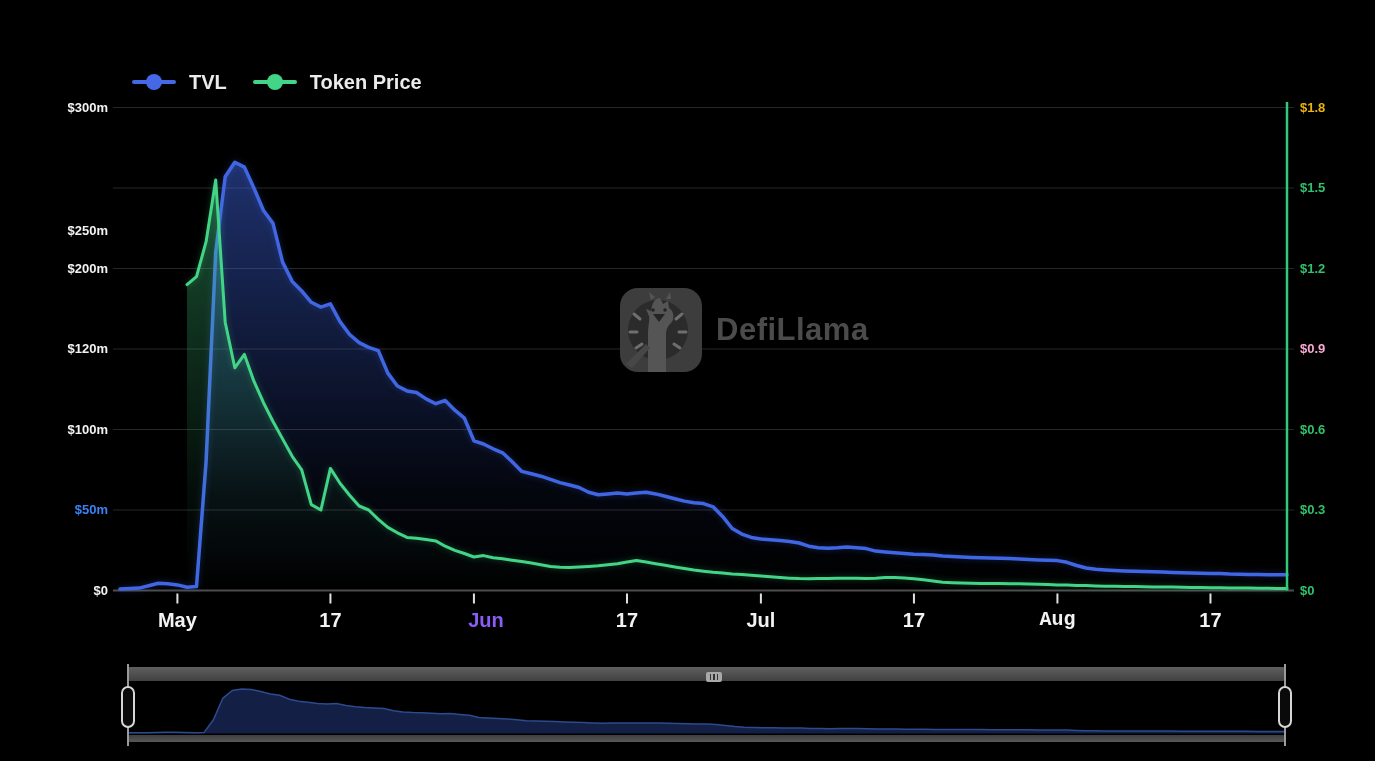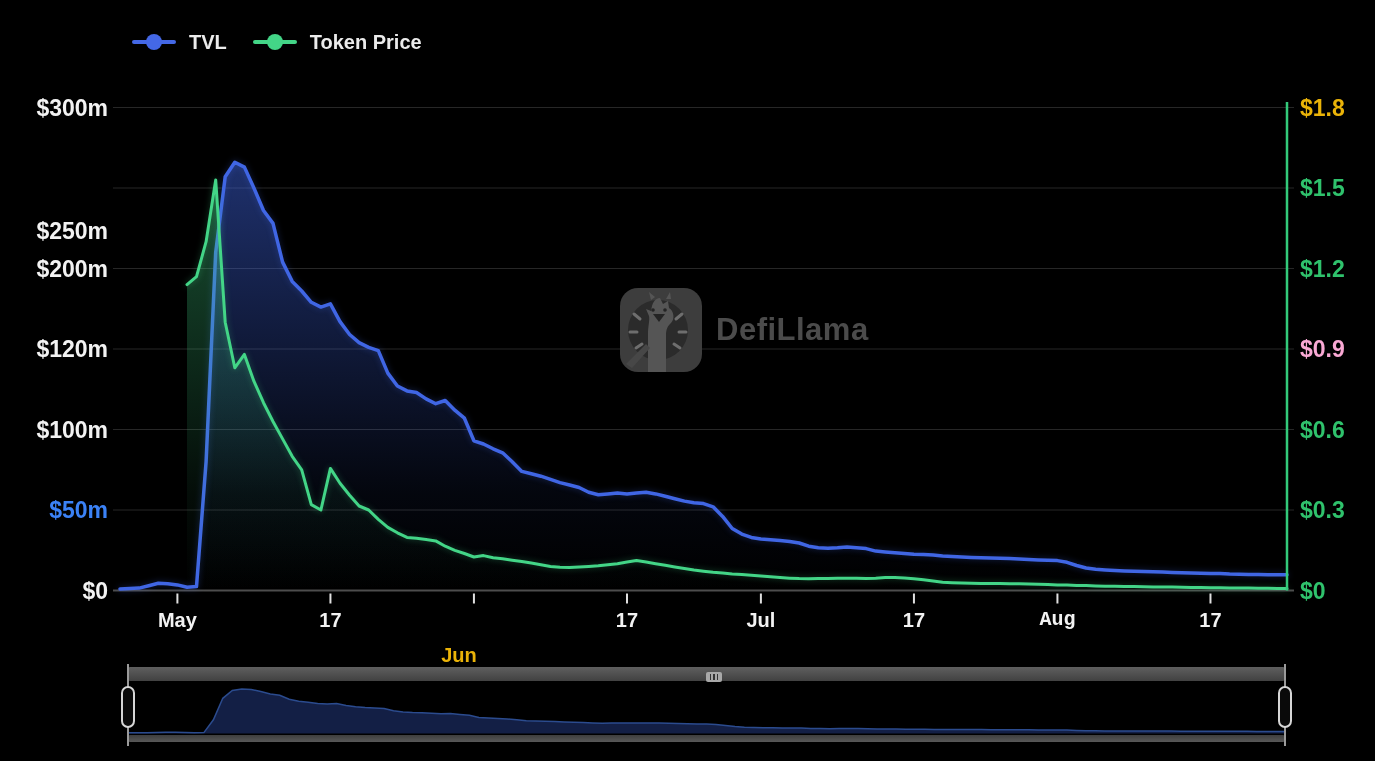--- a/index.html
+++ b/index.html
@@ -2,28 +2,28 @@
 <html><head>
 <meta charset="utf-8">
 <style>
   html,body{margin:0;padding:0;width:1375px;height:761px;overflow:hidden;background:#000;}
   *{box-sizing:border-box;}
   body{font-family:"Liberation Sans","DejaVu Sans",sans-serif;}
   .chart-root{position:relative;width:1375px;height:761px;background:#000;}
 
   
   .legend{position:absolute;left:132px;top:34px;display:flex;align-items:center;gap:26px;}
-  .legend-item{display:flex;align-items:center;gap:13px;cursor:pointer;}
+  .legend-item{display:flex;align-items:center;gap:13px;cursor:pointer;margin-top:40px;}
   .legend-marker{position:relative;width:44px;height:16px;flex:0 0 44px;}
   .legend-line{position:absolute;left:0;right:0;top:6px;height:4px;border-radius:2px;background:#888;}
   .legend-dot{position:absolute;left:14px;top:0;width:16px;height:16px;border-radius:50%;background:#888;}
   .legend-label{color:#ebebeb;font-size:20px;font-weight:700;line-height:16px;}
 
   
-  .y-label{position:absolute;height:22px;font-size:23px;font-weight:700;line-height:22px;}
+  .y-label{position:absolute;height:22px;font-size:13px;font-weight:700;line-height:22px;}
   .y-label.left{left:0;width:108px;text-align:right;color:#f2f2f2;}
   .y-label.right{left:1300px;width:72px;text-align:left;color:#2fc26c;}
   .x-label{position:absolute;top:606px;width:90px;height:28px;text-align:center;color:#f2f2f2;font-size:20px;font-weight:700;line-height:28px;}
 
   
   #main-svg{position:absolute;left:113px;top:96px;}
 
   
   .watermark{position:absolute;left:612px;top:288px;display:flex;align-items:center;gap:14px;opacity:1;pointer-events:none;padding-left:8px;}
   .watermark-text{color:#4b4b4b;font-size:31px;font-weight:700;letter-spacing:0.5px;}
@@ -77,21 +77,21 @@
       <div class="y-label right" style="top: 177px; color: rgb(47, 194, 108);">$1.5</div>
       <div class="y-label right" style="top: 257.5px; color: rgb(47, 194, 108);">$1.2</div>
       <div class="y-label right" style="top: 338px; color: #f9a8d4;">$0.9</div>
       <div class="y-label right" style="top: 418.5px; color: rgb(47, 194, 108);">$0.6</div>
       <div class="y-label right" style="top: 499px; color: rgb(47, 194, 108);">$0.3</div>
       <div class="y-label right" style="top: 579.5px; color: rgb(47, 194, 108);">$0</div>
     </div>
   <div id="x-labels">
       <div class="x-label" style="left: 132.393px; color: rgb(242, 242, 242);">May</div>
       <div class="x-label" style="left: 285.443px; color: rgb(242, 242, 242);">17</div>
-      <div class="x-label" style="left: 414px; color: #eab308; margin-top: 35px;">Jun</div>
+      <div class="x-label" style="left: 441px; color: #8b5cf6;">Jun</div>
       <div class="x-label" style="left: 581.975px; color: rgb(242, 242, 242);">17</div>
       <div class="x-label" style="left: 715.893px; color: rgb(242, 242, 242);">Jul</div>
       <div class="x-label" style="left: 868.943px; color: rgb(242, 242, 242);">17</div>
       <div class="x-label" style="left: 1012.43px; color: rgb(242, 242, 242); font-family: Liberation Mono, monospace;">Aug</div>
       <div class="x-label" style="left: 1165.48px; color: rgb(242, 242, 242);">17</div>
     </div>
 
   <svg id="main-svg" width="1181" height="516" viewBox="-7 0 1181 516">
       <line x1="-7" x2="1174" y1="11.5" y2="11.5" stroke="#272727" stroke-width="1"></line>
       <line x1="-7" x2="1174" y1="92" y2="92" stroke="#272727" stroke-width="1"></line>

